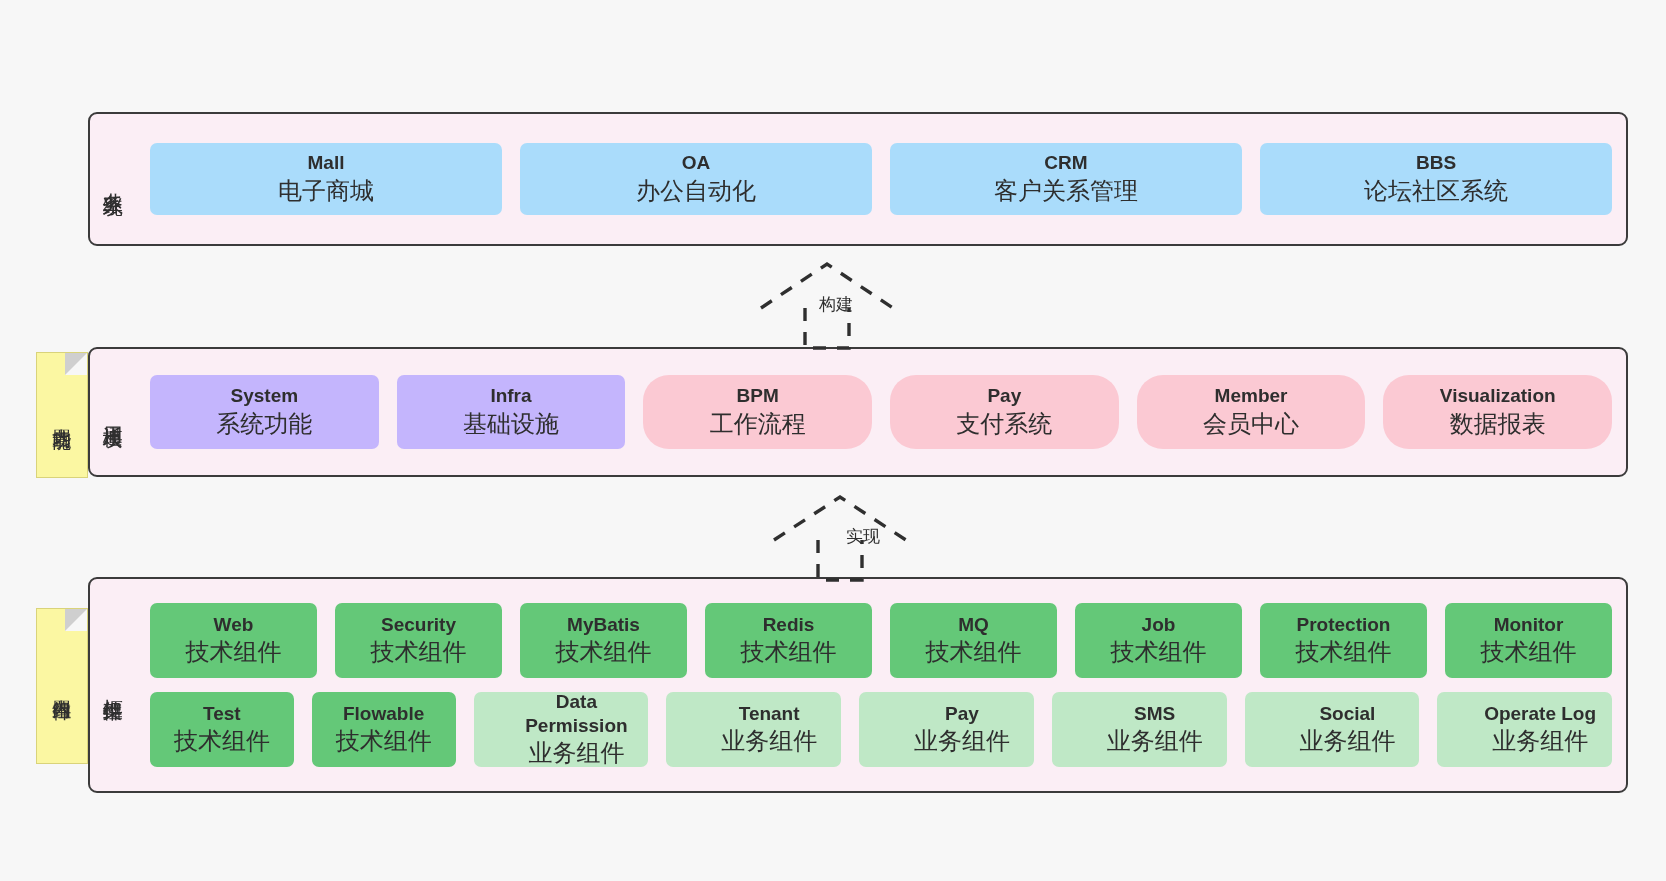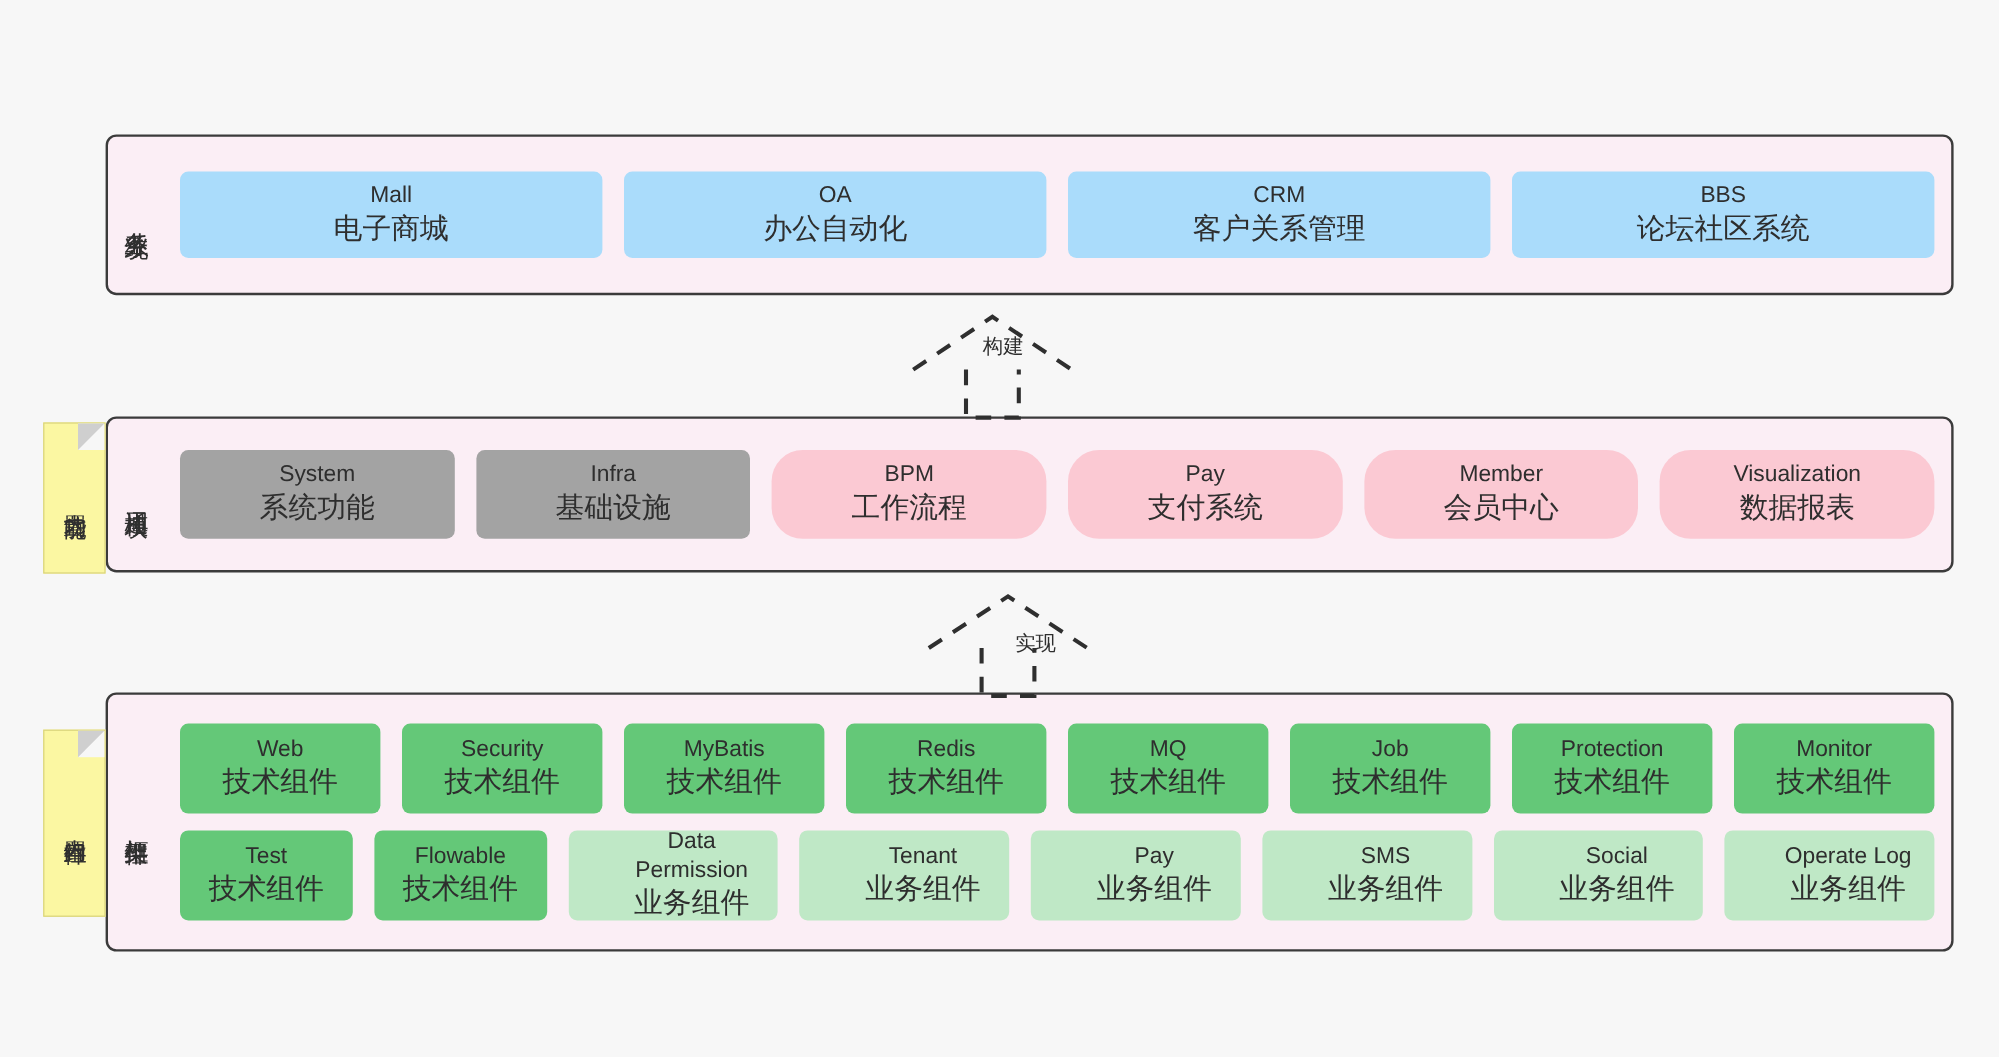--- a/index.html
+++ b/index.html
@@ -51,26 +51,26 @@
     border-radius:7px;
     display:flex;
     flex-direction:column;
     align-items:center;
     justify-content:center;
     text-align:center;
     line-height:1.28;
     box-sizing:border-box;
     padding:4px 6px;
   }
-  .card .en{font-size:19px;color:#2e2e2e;}
+  .card .en{font-size:19px;color:#2e2e2e;font-weight:bold;}
   .card .cn{font-size:24px;color:#2e2e2e;}
 
   
   .c-blue{background:#aadcfb;}
-  .c-red{background:#a3a3a3;}
+  .c-red{background:#c4b5fd;}
   .c-pink{background:#fbc9d3;border-radius:26px;}
   .c-green{background:#64c878;}
   .c-greenlight{background:#bfe8c6;padding-left:37px;}
 
   
   #layer-business{left:88px;top:112px;width:1540px;height:134px;}
   #layer-common{left:88px;top:347px;width:1540px;height:130px;}
   #layer-framework{left:88px;top:577px;width:1540px;height:216px;}
 
   #layer-business .card{height:72px;}
@@ -111,21 +111,21 @@
   .arrow svg{display:block;overflow:visible;}
   .arrow-label{
     position:absolute;
     font-size:17px;
     color:#2f2f2f;
     background:transparent;
     white-space:nowrap;
     user-select:none;
   }
   #arrow-build{left:757px;top:258px;}
-  #arrow-build .arrow-label{left:62px;top:19px;}
+  #arrow-build .arrow-label{left:62px;top:35px;}
   #arrow-impl{left:770px;top:492px;}
   #arrow-impl .arrow-label{left:76px;top:33px;}
 </style>
 </head>
 <body>
 
 <div class="layer" id="layer-business">
   <div class="layer-title">业务系统</div>
   <div class="cards">
       <div class="row">

